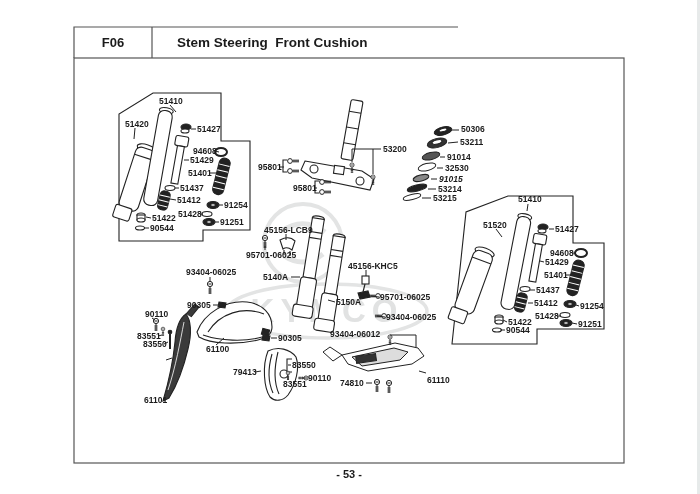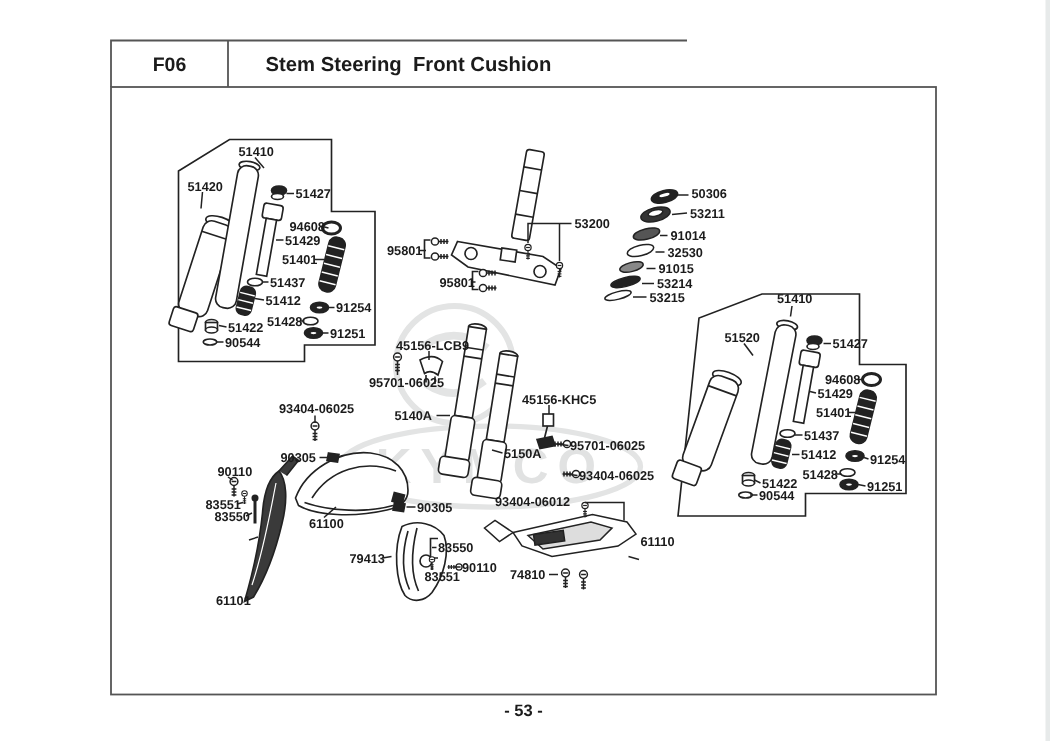--- a/index.html
+++ b/index.html
@@ -335,21 +335,21 @@
       <span class="callout" style="left: 220px; top: 222px;">91251</span>
       <span class="callout" style="left: 152px; top: 218px;">51422</span>
       <span class="callout" style="left: 150px; top: 228px;">90544</span>
       <span class="callout" style="left: 258px; top: 167px;">95801</span>
       <span class="callout" style="left: 293px; top: 188px;">95801</span>
       <span class="callout" style="left: 383px; top: 149px;">53200</span>
       <span class="callout" style="left: 461px; top: 129px;">50306</span>
       <span class="callout" style="left: 460px; top: 142px;">53211</span>
       <span class="callout" style="left: 447px; top: 157px;">91014</span>
       <span class="callout" style="left: 445px; top: 168px;">32530</span>
-      <span class="callout" style="left: 439px; top: 179px;">91015</span>
+      <span class="callout" style="left: 439px; top: 179px; font-style: italic;">91015</span>
       <span class="callout" style="left: 438px; top: 189px;">53214</span>
       <span class="callout" style="left: 433px; top: 198px;">53215</span>
       <span class="callout" style="left: 264px; top: 230px;">45156-LCB9</span>
       <span class="callout" style="left: 246px; top: 255px;">95701-06025</span>
       <span class="callout" style="left: 263px; top: 277px;">5140A</span>
       <span class="callout" style="left: 348px; top: 266px;">45156-KHC5</span>
       <span class="callout" style="left: 336px; top: 302px;">5150A</span>
       <span class="callout" style="left: 380px; top: 297px;">95701-06025</span>
       <span class="callout" style="left: 386px; top: 317px;">93404-06025</span>
       <span class="callout" style="left: 186px; top: 272px;">93404-06025</span>
@@ -359,21 +359,21 @@
       <span class="callout" style="left: 143px; top: 344px;">83550</span>
       <span class="callout" style="left: 144px; top: 360px; margin-top: 40px;">61101</span>
       <span class="callout" style="left: 206px; top: 349px;">61100</span>
       <span class="callout" style="left: 278px; top: 338px;">90305</span>
       <span class="callout" style="left: 233px; top: 372px;">79413</span>
       <span class="callout" style="left: 292px; top: 365px;">83550</span>
       <span class="callout" style="left: 308px; top: 378px;">90110</span>
       <span class="callout" style="left: 283px; top: 384px;">83551</span>
       <span class="callout" style="left: 340px; top: 383px;">74810</span>
       <span class="callout" style="left: 330px; top: 334px;">93404-06012</span>
-      <span class="callout" style="left: 427px; top: 361px;">61110</span>
+      <span class="callout" style="left: 427px; top: 380px;">61110</span>
       <span class="callout" style="left: 483px; top: 225px;">51520</span>
       <span class="callout" style="left: 518px; top: 199px;">51410</span>
       <span class="callout" style="left: 555px; top: 229px;">51427</span>
       <span class="callout" style="left: 550px; top: 253px;">94608</span>
       <span class="callout" style="left: 545px; top: 262px;">51429</span>
       <span class="callout" style="left: 544px; top: 275px;">51401</span>
       <span class="callout" style="left: 536px; top: 290px;">51437</span>
       <span class="callout" style="left: 534px; top: 303px;">51412</span>
       <span class="callout" style="left: 580px; top: 306px;">91254</span>
       <span class="callout" style="left: 535px; top: 316px;">51428</span>

